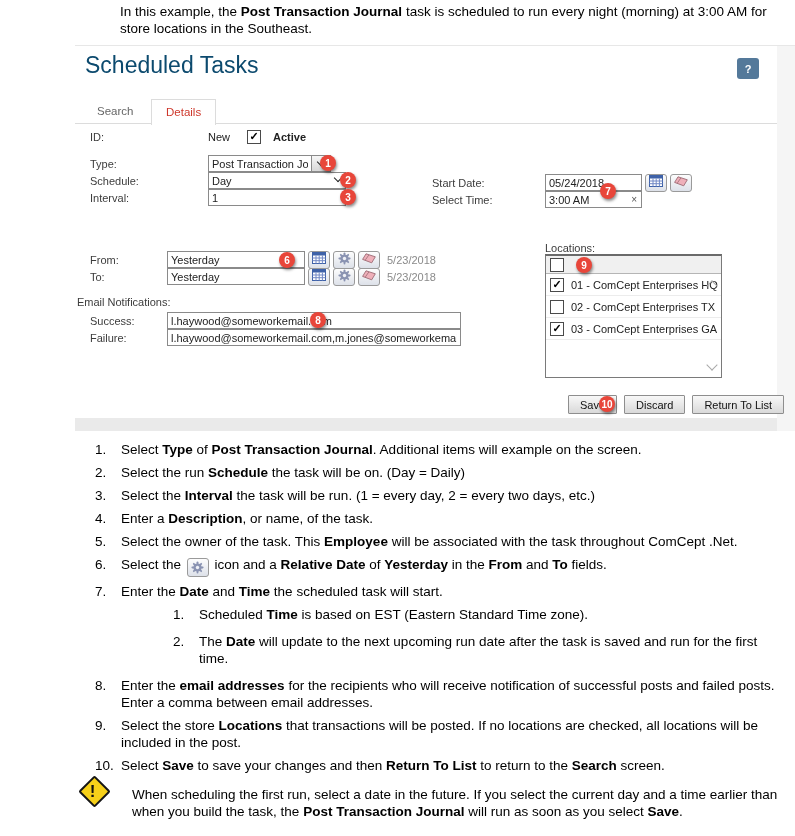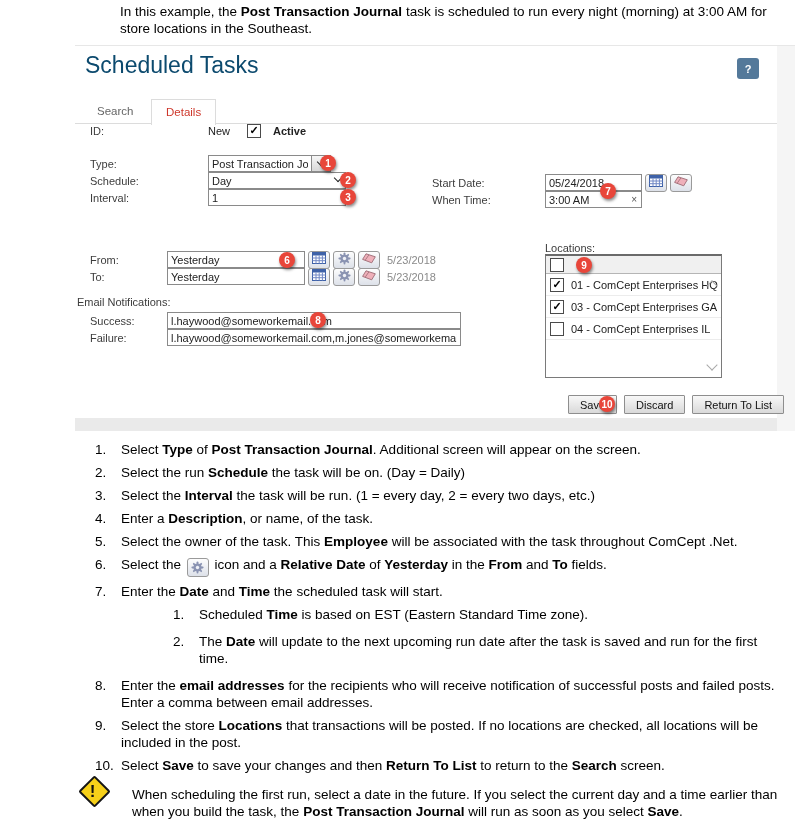--- a/index.html
+++ b/index.html
@@ -103,21 +103,21 @@
   <div class="gutter"></div>
 
   <h1 class="title">Scheduled Tasks</h1>
   <button class="help">?</button>
 
   <div class="tabs">
     <div class="tab search">Search</div>
     <div class="tab details">Details</div>
   </div>
 
-  <div class="frow" style="top:76px">
+  <div class="frow" style="top:82px">
     <span class="flabel">ID:</span>
     <span class="val">New</span>
     <span class="cb" style="margin-left:17px">✓</span>
     <span class="cblabel">Active</span>
   </div>
 
   <div class="frow" style="top:109px">
     <span class="flabel">Type:</span>
     <input class="tinput" style="width: 104px;" value="Post Transaction Journal">
     <span class="combo-btn">
@@ -162,21 +162,21 @@
     <button class="ibtn">
         <span><svg width="14" height="11" viewBox="0 0 14 11">
             <polygon points="4,0.8 13.3,3.8 9.7,9.8 0.6,6.4" fill="#efb0ba" stroke="#9c6a74" stroke-width="0.9"></polygon>
             <line x1="3.4" y1="6.9" x2="6.8" y2="2" stroke="#9c6a74" stroke-width="0.8"></line>
           </svg></span>
       </button>
     <span class="marker" style="left:168px;top:9px">7</span>
   </div>
 
   <div class="frow" style="left:357px;top:145px">
-    <span class="flabel w113">When Time:</span>
+    <span class="flabel w113">Select Time:</span>
     <span class="timewrap">
       <input class="tinput" style="width: 97px;" value="3:00 AM">
       <span class="clearx">×</span>
     </span>
   </div>
 
   <div class="frow" style="top:205px">
     <span class="flabel w77">From:</span>
     <input class="tinput" style="width: 138px;" value="Yesterday">
     <button class="ibtn">
@@ -267,46 +267,46 @@
     <div class="lochead">
       <span class="cb"></span>
       <span class="marker" style="left:30px;top:1px">9</span>
     </div>
     <div id="locrows">
         <div class="lrow">
           <span class="cb">✓</span>
           <span class="ltxt">01 - ComCept Enterprises HQ</span>
         </div>
         <div class="lrow">
+          <span class="cb"></span>
+          <span class="ltxt">02 - ComCept Enterprises TX</span>
+        </div>
+        <div class="lrow">
           <span class="cb">✓</span>
           <span class="ltxt">03 - ComCept Enterprises GA</span>
-        </div>
-        <div class="lrow">
-          <span class="cb"></span>
-          <span class="ltxt">04 - ComCept Enterprises IL</span>
         </div>
       </div>
     <i class="sv up"></i>
     <i class="sv dn"></i>
   </div>
 
   <div class="btns">
     <button class="btn">Save</button>
     <button class="btn">Discard</button>
     <button class="btn">Return To List</button>
   </div>
   <span class="marker" style="left:524px;top:350px">10</span>
 
   <div class="strip"></div>
 </div>
 
 <div class="steps" id="steps">
     <div class="step">
       <span class="num">1.</span>
-      <span class="txt"><span>Select </span><b>Type</b><span> of </span><b>Post Transaction Journal</b><span>. Additional screen will appear on the screen.</span></span>
+      <span class="txt"><span>Select </span><b>Type</b><span> of </span><b>Post Transaction Journal</b><span>. Additional items will example on the screen.</span></span>
     </div>
     <div class="step">
       <span class="num">2.</span>
       <span class="txt"><span>Select the run </span><b>Schedule</b><span> the task will be on. (Day = Daily)</span></span>
     </div>
     <div class="step">
       <span class="num">3.</span>
       <span class="txt"><span>Select the </span><b>Interval</b><span> the task will be run. (1 = every day, 2 = every two days, etc.)</span></span>
     </div>
     <div class="step">

